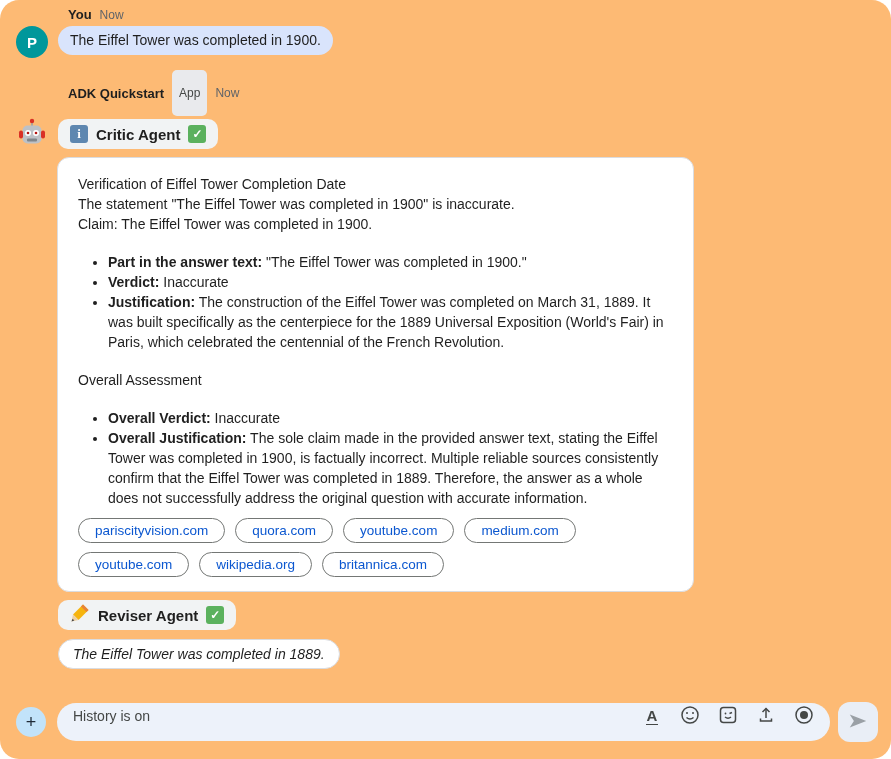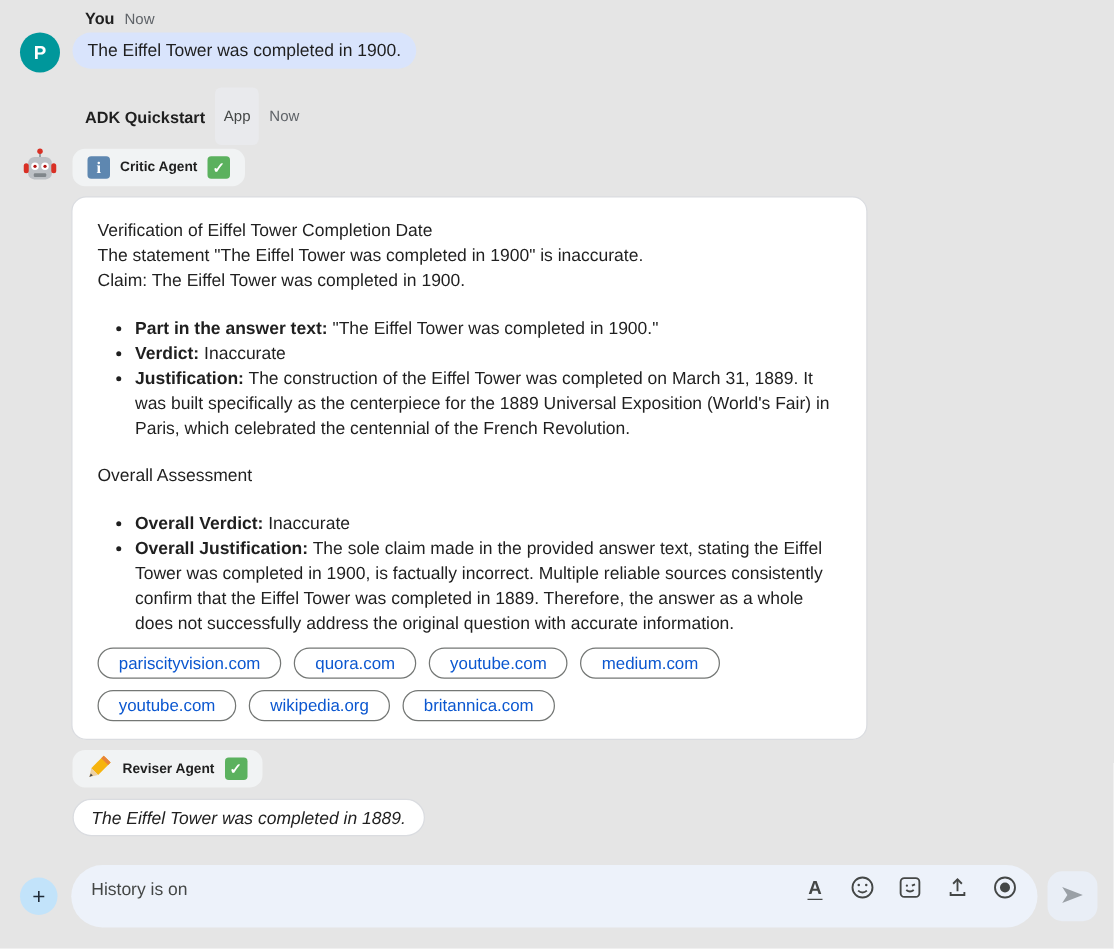--- a/index.html
+++ b/index.html
@@ -1,37 +1,37 @@
 <!DOCTYPE html>
 <html><head>
 <meta charset="utf-8">
 <style>
   * { margin:0; padding:0; box-sizing:border-box; }
   html,body { background:#fff; }
   body { font-family:"Liberation Sans", sans-serif; color:#1f1f1f; }
-  .screen { position:relative; width:891px; height:759px; background:#e5e5e5; overflow:hidden; }
+  .screen { position:relative; width:891px; height:759px; background:#fdba74; overflow:hidden;border-radius:19px; }
 
   
   .sender-row { margin-left:68px; display:flex; align-items:center; gap:8px; font-size:13px; }
   .sender-name { font-weight:bold; color:#1f1f1f; }
   .timestamp { font-size:12px; color:#5f6368; }
   .app-badge { background:#e9eaed; color:#444746; font-size:12px; padding:16px 7px; border-radius:5px; }
 
   
   .msg-row { display:flex; align-items:flex-start; margin-left:16px; margin-top:4px; }
   .avatar { width:32px; height:32px; border-radius:50%; flex:0 0 32px; margin-right:10px;
             display:flex; align-items:center; justify-content:center; }
   .avatar-user { background:#00979b; color:#fff; font-size:15px; font-weight:bold; }
   .avatar-bot { background:transparent; }
 
   .user-bubble { background:#d9e4fc; border-radius:16px; padding:6px 12px; font-size:14px; line-height:17px; }
 
   .agent-pill { display:inline-flex; align-items:center; gap:8px; background:#f1f3f4;
                 border-radius:10px; padding:5px 12px; height:30px; }
-  .agent-title { font-weight:bold; font-size:11px; }
+  .agent-title { font-weight:bold; font-size:15px; }
   .emoji-square { width:18px; height:18px; border-radius:3px; display:flex; align-items:center;
                   justify-content:center; color:#fff; font-weight:bold; }
   .info-sq { background:#5e87b0; font-family:"Liberation Serif", serif; font-size:13px; }
   .check-sq { background:#5bb15e; font-size:12px; }
 
   
   .card { margin:6px 0 0 57px; width:637px; background:#fff; border:1px solid #dadce0;
           border-radius:12px; padding:16px 20px 14px 20px; font-size:14px; line-height:20px; }
   .card-gap { height:18px; }
   .card ul { list-style:disc; padding-left:30px; }
@@ -44,21 +44,21 @@
 
   .reviser-row { margin-left:58px; margin-top:8px; }
   .reply-bubble { display:inline-block; margin:9px 0 0 58px; background:#fff; border:1px solid #dadce0;
                   border-radius:16px; padding:6px 14px; font-size:14px;font-style:italic; }
 
   
   .composer { position:absolute; left:16px; right:13px; bottom:17px; display:flex; align-items:center; }
   .plus-btn { width:30px; height:30px; border-radius:50%; background:#c2e3fa; border:none;
               color:#1f2a37; font-size:18px; line-height:1; display:flex; align-items:center;
               justify-content:center; cursor:pointer; flex:0 0 30px; }
-  .input-pill { flex:1; height:50px; margin-left:11px; background:#edf2fa; border-radius:25px;
+  .input-pill { flex:1; height:38px; margin-left:11px; background:#edf2fa; border-radius:25px;
                 display:flex; align-items:center; padding:0 14px 12px 16px; }
   .input-pill input { flex:1; border:none; outline:none; background:transparent; font-size:14px;
                       color:#1f1f1f; font-family:"Liberation Sans", sans-serif; }
   .input-pill input::placeholder { color:#444746; opacity:1; }
   .pill-icons { display:flex; align-items:center; gap:14px; margin-left:8px; }
   .icon-btn { width:24px; height:24px; display:flex; align-items:center; justify-content:center;
               background:none; border:none; cursor:pointer; color:#444746; }
   .fmt-a { font-size:15px; font-weight:bold; color:#444746; border-bottom:1.5px solid #444746; line-height:16px; padding:0 1px; }
   .send-btn { width:40px; height:40px; margin-left:8px; border:none; border-radius:12px;
               background:#e9eef6; display:flex; align-items:center; justify-content:center; cursor:pointer; flex:0 0 40px; }

